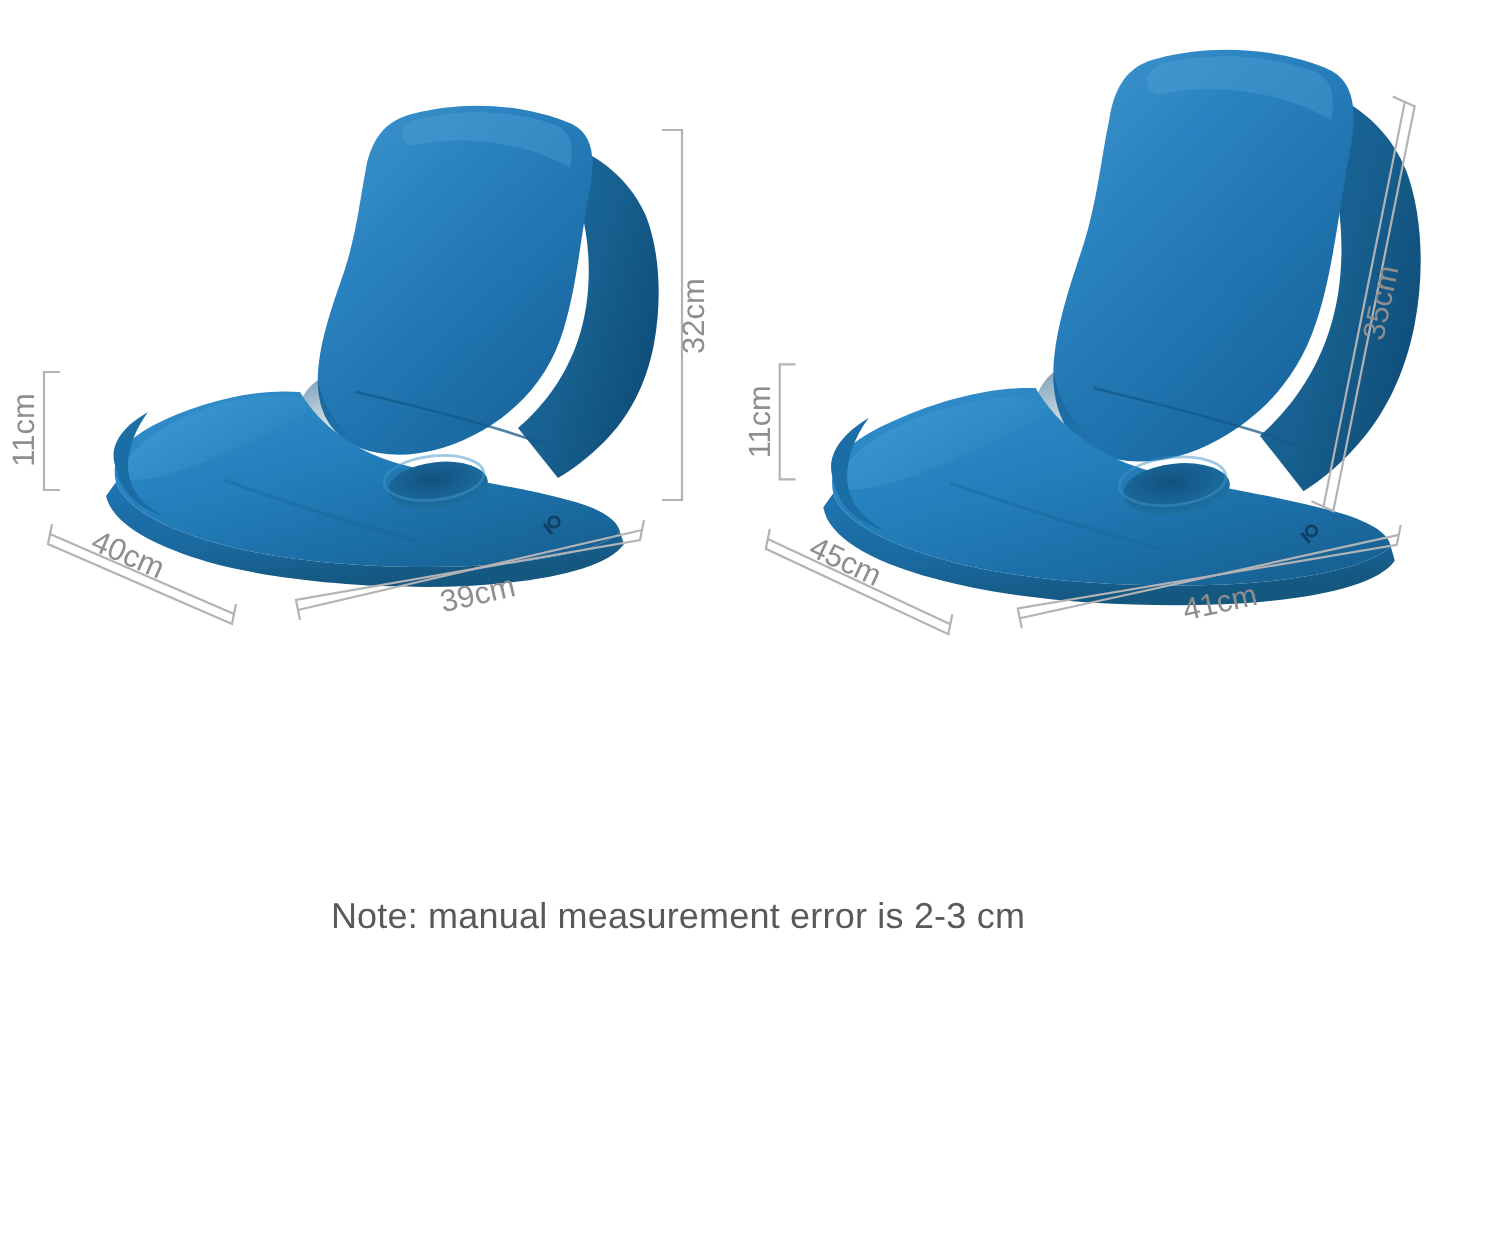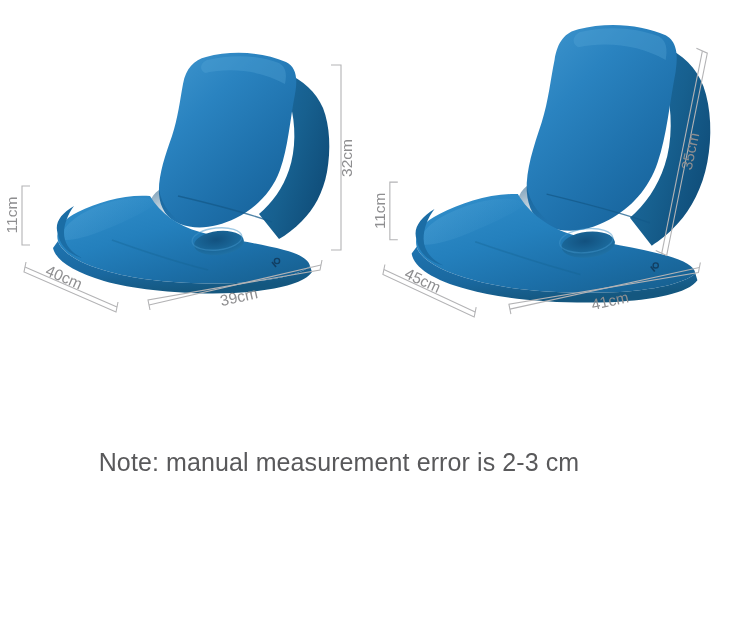--- a/index.html
+++ b/index.html
@@ -31,21 +31,21 @@
   #product-right { left: 372px; }
 
   .product svg { display: block; width: 100%; height: 100%; }
 
   .note {
     position: absolute;
     left: 0;
     top: 448px;
     width: 678px;
     text-align: center;
-    font-size: 25px;
+    font-size: 18px;
     color: #59595b;
     font-family: "Liberation Sans", sans-serif;
     letter-spacing: 0.1px;
     white-space: nowrap;
   }
 
   .dim-text {
     font-family: "Liberation Sans", sans-serif;
     fill: #8e8e90;
     font-size: 15.5px;

